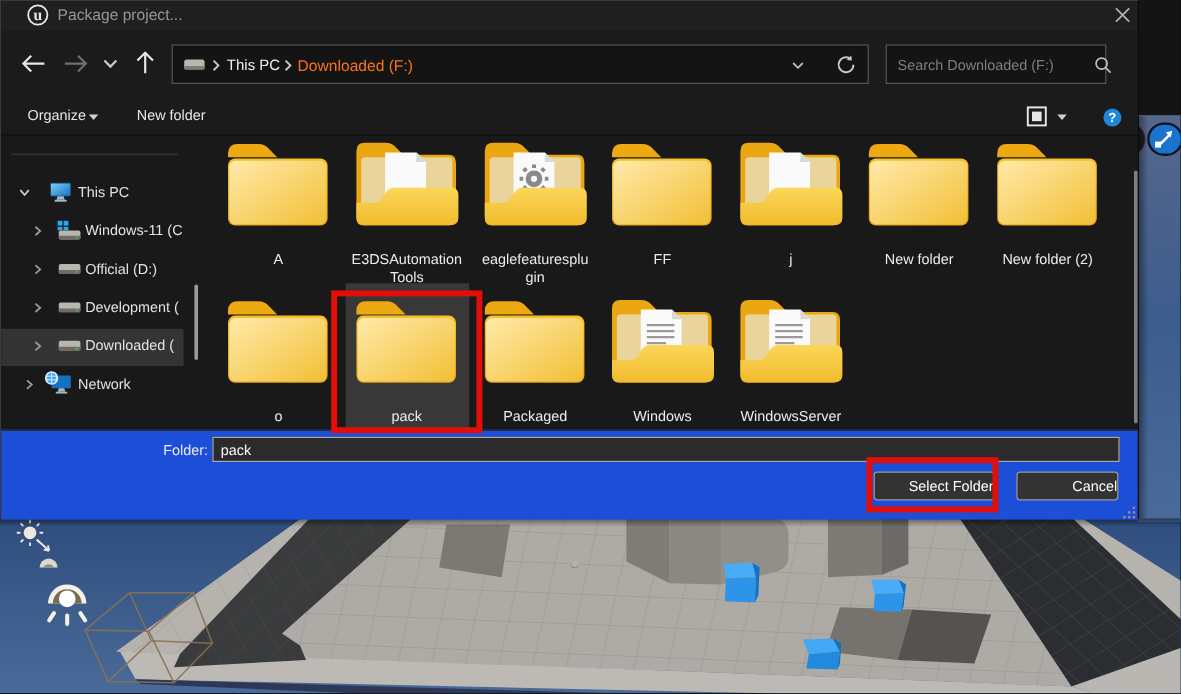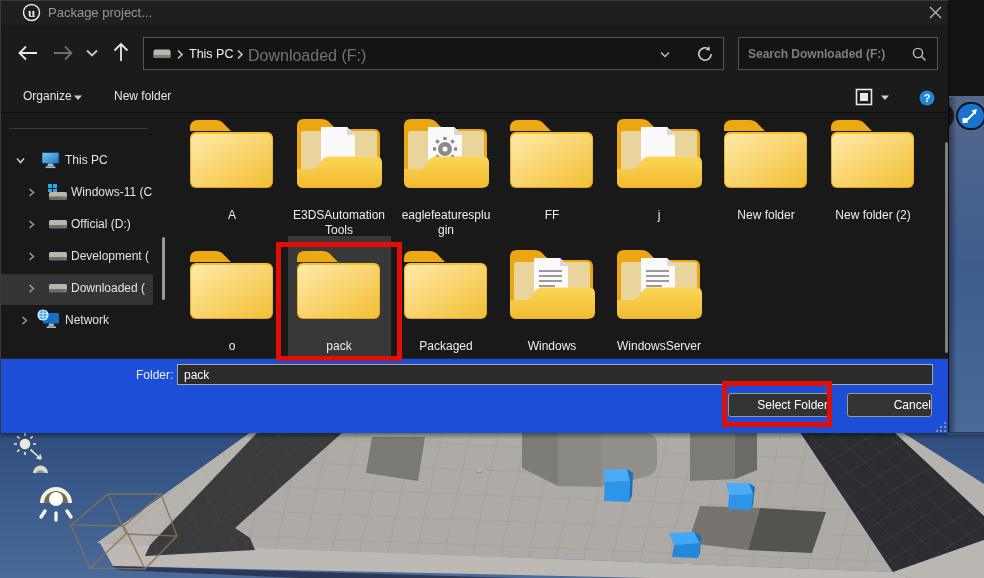--- a/index.html
+++ b/index.html
@@ -188,30 +188,30 @@
     <rect x="0.5" y="8" width="17" height="3" rx="1" fill="#7e7c76"></rect>
     <circle cx="14.8" cy="9.4" r="1.2" fill="#3fae49"></circle>
    </svg>
    <svg class="abs" style="left:31px;top:10px" width="10" height="13" viewBox="0 0 10 13">
     <path d="M3 2.5 L7 6.5 L3 10.5" stroke="#c8c8c8" stroke-width="1.6" fill="none"></path>
    </svg>
    <div class="abs" style="left:45px;top:9px;font-size:12.5px;color:#f0f0f0">This PC</div>
    <svg class="abs" style="left:91px;top:10px" width="10" height="13" viewBox="0 0 10 13">
     <path d="M3 2.5 L7 6.5 L3 10.5" stroke="#c8c8c8" stroke-width="1.6" fill="none"></path>
    </svg>
-   <div class="abs" style="left:104px;top:9px;font-size:16px;color:#737373">Downloaded (F:)</div>
+   <div class="abs" style="left:104px;top:9px;font-size:13px;color:#f97316">Downloaded (F:)</div>
    <svg class="abs" style="left:514px;top:11px" width="14" height="12" viewBox="0 0 14 12">
     <path d="M3 3.5 L7 7.5 L11 3.5" stroke="#bbbbbb" stroke-width="1.5" fill="none"></path>
    </svg>
    <svg class="abs" style="left:552px;top:7px" width="18" height="18" viewBox="0 0 18 18">
     <path d="M15.2 9 a6.2 6.2 0 1 1 -2 -4.6" stroke="#cccccc" stroke-width="1.6" fill="none"></path>
     <path d="M13.4 1.2 l0.4 4.3 -4.2 -0.6 z" fill="#cccccc"></path>
    </svg>
   </div>
-  <div class="box" style="left:737px;top:12px;width:200px;height:33px;font-weight:bold;">
+  <div class="box" style="left:737px;top:12px;width:184px;height:33px;">
    <div class="abs" style="left:9px;top:9px;font-size:12px;color:#7f7f7f">Search Downloaded (F:)</div>
    <svg class="abs" style="left:172px;top:8px" width="17" height="17" viewBox="0 0 17 17">
     <circle cx="7" cy="7" r="4.6" stroke="#bfbfbf" stroke-width="1.4" fill="none"></circle>
     <path d="M10.5 10.5 L14.5 14.5" stroke="#bfbfbf" stroke-width="1.4"></path>
    </svg>
   </div>
  </div>
 
  <div class="tools">
   <div class="t" style="left:22px">Organize</div>

